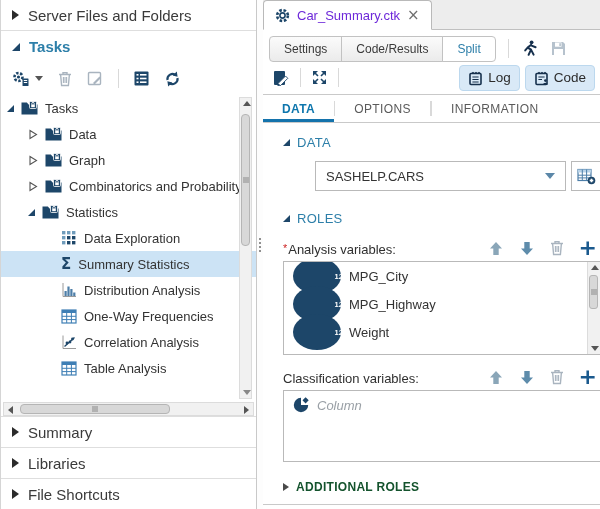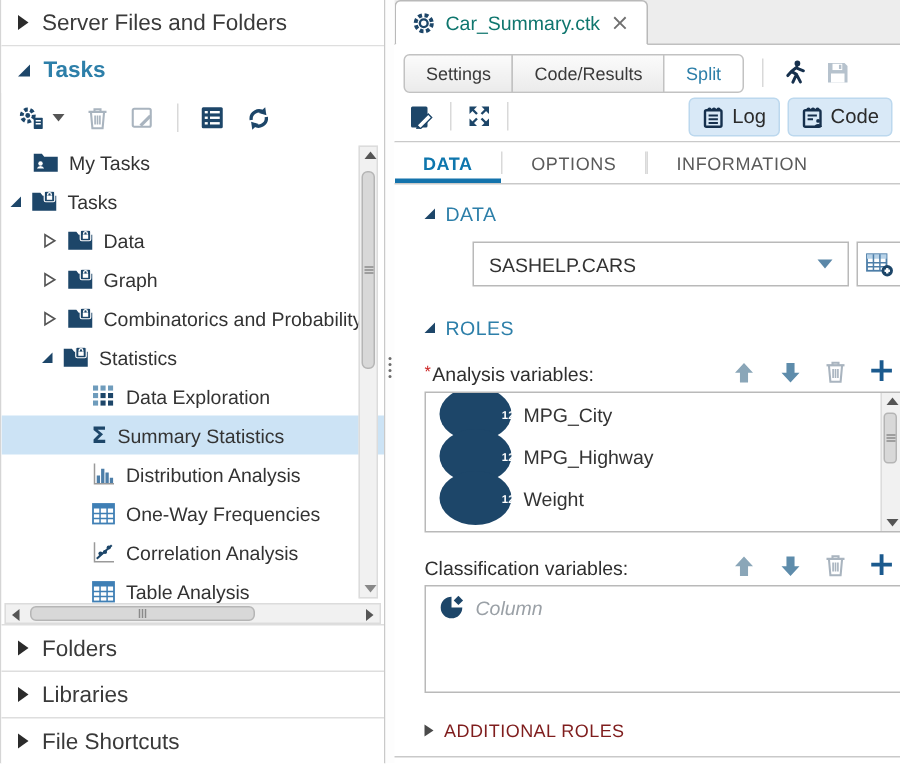--- a/index.html
+++ b/index.html
@@ -45,21 +45,21 @@
 
   
   .splitter { position:absolute; left:256px; top:0; width:6px; height:509px; background:#fdfdfd; cursor:col-resize; }
   .splitter .dots { position:absolute; top:238px; left:2px; display:flex; flex-direction:column; gap:2px; }
   .splitter .dots i { width:2px; height:2px; background:#6b6b6b; border-radius:50%; display:block; }
 
   
   .right-panel { position:absolute; left:262px; top:0; width:338px; height:509px; }
   .tabbar { height:30px; background:#ededed; border-bottom:1px solid #c0c0c0; display:flex; }
   .doc-tab { height:30px; margin-bottom:-1px; background:#fff; border:1px solid #b9b9b9; border-bottom:1px solid #fff; border-radius:4px 4px 0 0; display:flex; align-items:center; gap:7px; padding:0 11px; cursor:pointer; }
-  .doc-tab .title { color:#0f766e; }
+  .doc-tab .title { color:#6d28d9; }
   .doc-tab .close { color:#6f6f6f; font-size:15px; line-height:1; cursor:pointer; font-family:"DejaVu Sans",sans-serif; }
 
   .editor-toolbar { background:#fff; border-bottom:1px solid #c9c9c9; padding:4px 6px 2px 6px; }
   .tb-row { display:flex; align-items:center; height:29px; }
   .seg { display:flex; }
   .seg button { height:26px; padding:0 14px; font-size:12px; font-family:inherit; color:#3a3a3a; background:linear-gradient(#fbfbfb,#ebebeb); border:1px solid #c2c2c2; cursor:pointer; }
   .seg button + button { margin-left:-1px; }
   .seg button:first-child { border-radius:4px 0 0 4px; }
   .seg button:last-child { border-radius:0 4px 4px 0; }
   .seg button.sel { background:#fff; color:#2d7fa9; }
@@ -67,21 +67,21 @@
   .pill-btns { margin-left:auto; display:flex; gap:5px; }
   .pill { height:26px; display:flex; align-items:center; gap:4px; padding:0 8px; background:#d9e9f7; border:1px solid #bcd8ee; border-radius:4px; font-size:13.5px; color:#2b2b2b; cursor:pointer; }
 
   .section-tabs { height:28px; display:flex; align-items:stretch; border-bottom:1px solid #c9c9c9; background:#fff; overflow:hidden; white-space:nowrap; }
   .stab { display:flex; align-items:center; padding:0 19px; font-size:12px; letter-spacing:.4px; color:#5a5a5a; cursor:pointer; }
   .stab.active { color:#0e76ad; font-weight:bold; box-shadow:inset 0 -3px 0 #1473ac; }
   .stab-sep { width:1px; height:15px; background:#d9d9d9; align-self:center; }
 
   .content { position:relative; height:382px; padding:12px 0 0 20px; border-bottom:1px solid #c9c9c9; overflow:hidden; }
   .sec-header { display:flex; align-items:center; gap:7px; color:#2d7fa9; font-size:13px; letter-spacing:.3px; cursor:pointer; }
-  .sec-header.gray { color:#7f1d1d; font-size:12px; }
+  .sec-header.gray { color:#14532d; font-size:12px;font-weight:bold; }
 
   .data-row { display:flex; gap:5px; margin-top:11px;padding-left:32px; }
   .select-box { flex:1; height:30px; border:1px solid #b9b9b9; background:#fff; display:flex; align-items:center; padding:0 10px; cursor:pointer; }
   .select-box .val { flex:1; color:#333; }
   .select-box .caret { width:0; height:0; border-left:5px solid transparent; border-right:5px solid transparent; border-top:6px solid #5b87a8; }
   .icon-btn { width:30px; height:30px; border:1px solid #b9b9b9; background:#fff; display:flex; align-items:center; justify-content:center; cursor:pointer; }
 
   .role-label-row { display:flex; align-items:flex-end; margin-top:13px; padding-right:4px; }
   .role-label { color:#2f2f2f; }
   .req { color:#cc2222; margin-right:1px; vertical-align:top; }
@@ -161,29 +161,20 @@
             <path d="M3.5 9 A5.2 5.2 0 0 1 12 4.2" fill="none" stroke="#1d4669" stroke-width="2.2"></path>
             <polygon points="12.8,0.5 13.6,5.8 8.6,4.4" fill="#1d4669"></polygon>
             <path d="M13.5 7 A5.2 5.2 0 0 1 5 11.8" fill="none" stroke="#1d4669" stroke-width="2.2"></path>
             <polygon points="4.2,15.5 3.4,10.2 8.4,11.6" fill="#1d4669"></polygon>
           </svg>
       </span>
     </div>
 
     <div class="tree">
 
-      <div class="tree-row lvl0 noarrow">
-        <svg width="17" height="14" viewBox="0 0 17 14">
-            <path d="M0.5 1.5 h5.4 l1.6 2 h9 v10 h-16 z" fill="#1d4669"></path>
-            <circle cx="5" cy="9" r="3.6" fill="#1d4669"></circle>
-            <circle cx="5" cy="8" r="1.5" fill="#fff"></circle>
-            <path d="M2.6 11.4 a2.5 2.5 0 0 1 4.8 0 z" fill="#fff"></path>
-          </svg>
-        <span class="tree-label">My Tasks</span>
-      </div>
 
       <div class="tree-row lvl0">
         <span class="tri-exp small"></span>
         <svg width="17" height="14" viewBox="0 0 17 14">
             <path d="M0.5 1.5 h5.4 l1.6 2 h9 v10 h-16 z" fill="#1d4669"></path>
             <rect x="8.5" y="0.5" width="7" height="7" rx="1" fill="#1d4669" stroke="#fff" stroke-width="0.8"></rect>
             <rect x="10.2" y="3.4" width="3.6" height="2.8" fill="#fff"></rect>
             <path d="M10.8 3.4 V2.6 a1.2 1.2 0 0 1 2.4 0 V3.4" fill="none" stroke="#fff" stroke-width="0.9"></path>
           </svg>
         <span class="tree-label">Tasks</span>
@@ -319,21 +310,21 @@
             <i></i>
             <i></i>
             <i></i>
           </span>
         </div>
       <span class="arr-r"></span>
     </div>
 
     <div class="acc-header bottom">
       <span class="tri-right"></span>
-      <span>Folders</span>
+      <span>Summary</span>
     </div>
     <div class="acc-header bottom">
       <span class="tri-right"></span>
       <span>Libraries</span>
     </div>
     <div class="acc-header bottom">
       <span class="tri-right"></span>
       <span>File Shortcuts</span>
     </div>
   </div>

